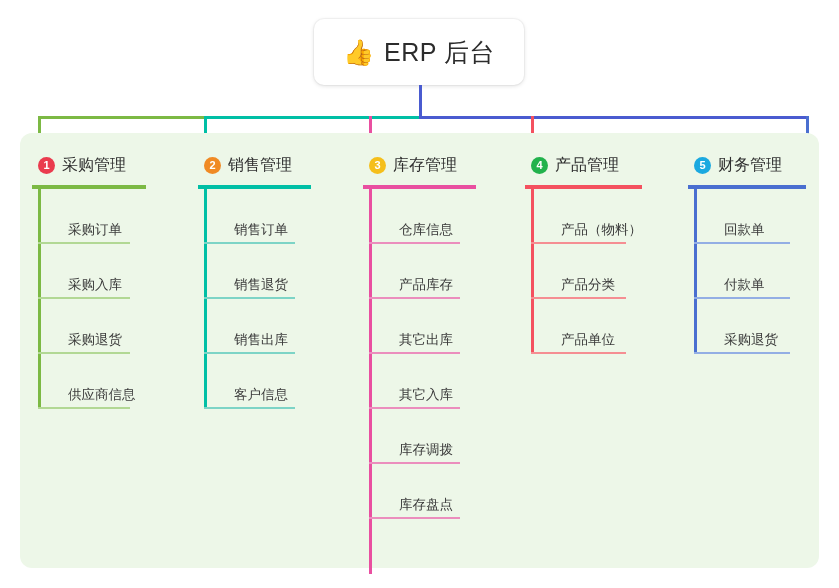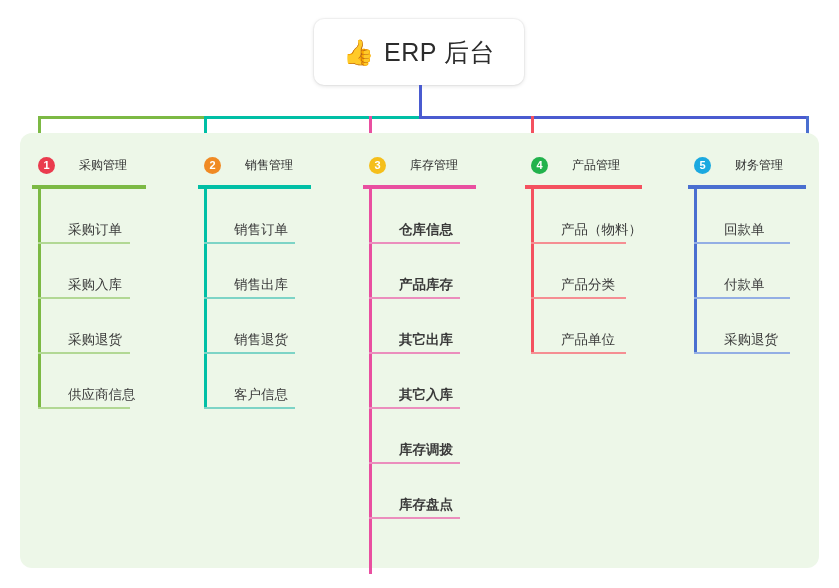--- a/index.html
+++ b/index.html
@@ -45,21 +45,21 @@
     display: flex; align-items: center; gap: 7px;
     height: 28px; padding-left: 6px;
     white-space: nowrap;
   }
   .badge {
     width: 17px; height: 17px; border-radius: 50%;
     color: #fff; font-size: 11px; font-weight: bold;
     display: flex; align-items: center; justify-content: center;
     flex: 0 0 auto;
   }
-  .col-title { font-size: 12px; color: #2f2f2f; margin-left: 17px; }
+  .col-title { font-size: 16px; color: #2f2f2f; }
   .head-rule { height: 4px; margin-top: 6px; }
 
   .col-body { position: relative; }
   .spine { position: absolute; left: 6px; top: 0; width: 3px; }
 
   .leaf {
     position: relative;
     height: 55px;
     display: flex; align-items: flex-end;
     padding-left: 36px;
@@ -129,40 +129,40 @@
           <span class="col-title">销售管理</span>
         </div>
         <div class="head-rule" style="width: 113px; background: rgb(0, 191, 165);"></div>
         <div class="col-body" style="height: 220px;">
           <div class="spine" style="height: 220px; background: rgb(0, 191, 165);"></div>
           <div class="leaf">
             <span class="leaf-label">销售订单</span>
             <div class="leaf-rule" style="width: 91px; background: rgb(125, 212, 198);"></div>
           </div>
           <div class="leaf">
+            <span class="leaf-label">销售退货</span>
+            <div class="leaf-rule" style="width: 91px; background: rgb(125, 212, 198);"></div>
+          </div>
+          <div class="leaf">
             <span class="leaf-label">销售出库</span>
-            <div class="leaf-rule" style="width: 91px; background: rgb(125, 212, 198);"></div>
-          </div>
-          <div class="leaf">
-            <span class="leaf-label">销售退货</span>
             <div class="leaf-rule" style="width: 91px; background: rgb(125, 212, 198);"></div>
           </div>
           <div class="leaf">
             <span class="leaf-label">客户信息</span>
             <div class="leaf-rule" style="width: 91px; background: rgb(125, 212, 198);"></div>
           </div>
         </div>
       </div>
       <div class="column" style="left: 363px; top: 151px; width: 143px;">
         <div class="col-head">
           <span class="badge" style="background: rgb(245, 191, 27);">3</span>
           <span class="col-title">库存管理</span>
         </div>
         <div class="head-rule" style="width: 113px; background: rgb(233, 79, 160);"></div>
-        <div class="col-body" style="height: 298px; font-weight: bold;">
+        <div class="col-body" style="height: 298px;">
           <div class="spine" style="height: 385px; background: rgb(233, 79, 160);"></div>
           <div class="leaf">
             <span class="leaf-label">仓库信息</span>
             <div class="leaf-rule" style="width: 91px; background: rgb(235, 142, 189);"></div>
           </div>
           <div class="leaf">
             <span class="leaf-label">产品库存</span>
             <div class="leaf-rule" style="width: 91px; background: rgb(235, 142, 189);"></div>
           </div>
           <div class="leaf">

